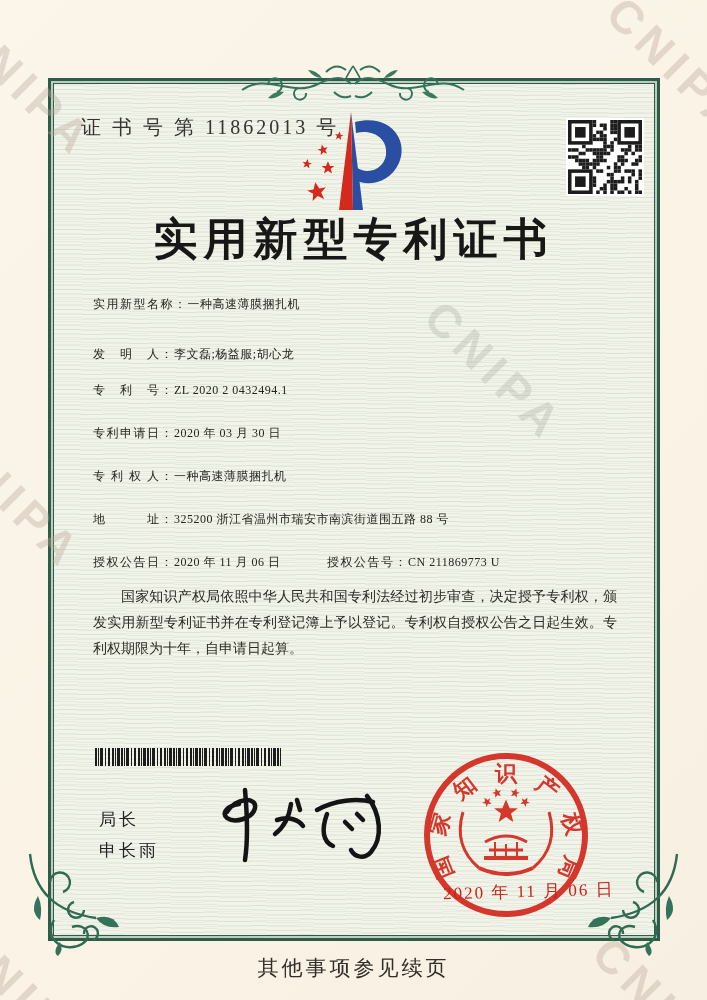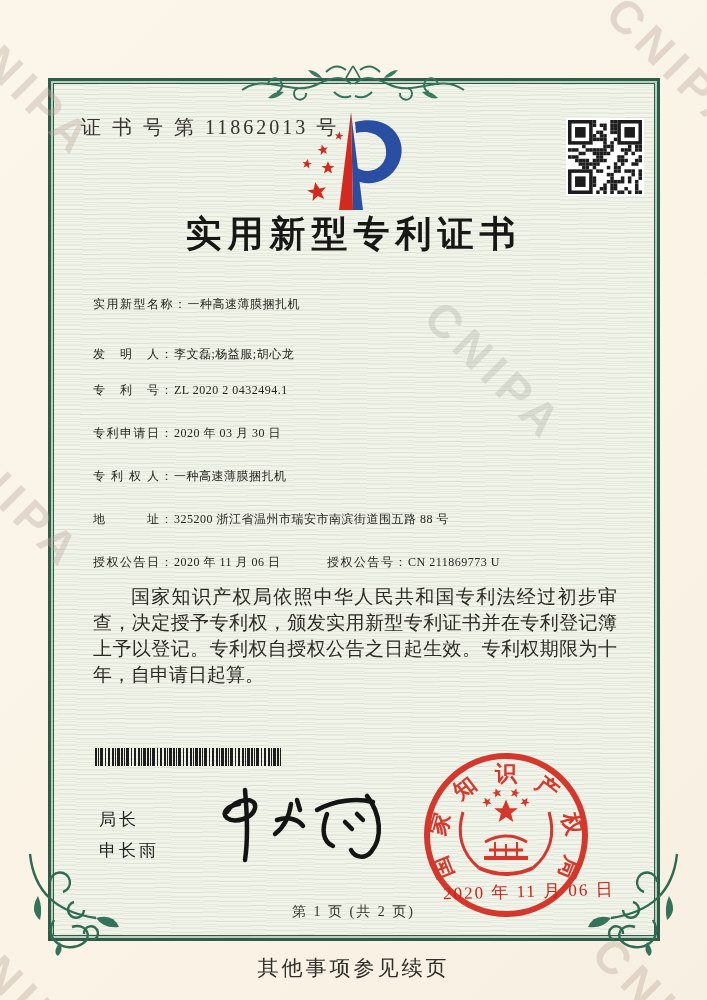--- a/index.html
+++ b/index.html
@@ -31,29 +31,29 @@
     white-space:nowrap;
   }
   .wm.inner{ color:rgba(168,172,160,.33); }
   .cert-no{
     position:absolute; left:81px; top:114px; font-size:20px; letter-spacing:3px; color:#35332f;
   }
   .logo{ position:absolute; left:292px; top:110px; }
   .qr{ position:absolute; left:566px; top:118px; width:74px; height:74px; background:#fff; padding:2px; }
   .title{
     position:absolute; left:0; right:0; top:210px; text-align:center;
-    font-size:36px; font-weight:bold; letter-spacing:6px; color:#171715;
+    font-size:44px; font-weight:bold; letter-spacing:6px; color:#171715;
   }
   .field-row{ position:absolute; left:93px; font-size:12px; white-space:nowrap; color:#25241f;}
   .field-row .flabel{ letter-spacing:1.5px; }
   .field-row .fvalue{ letter-spacing:0.5px; }
   .field-row.second{ left:327px; }
   .paras{
     position:absolute; left:93px; top:584px; width:524px;
-    font-size:19px; line-height:26px; text-align:justify; color:#2b2a24;
+    font-size:14px; line-height:26px; text-align:justify; color:#2b2a24;
   }
   .paras p{ margin:0; text-indent:2em; }
   .barcode{ position:absolute; left:95px; top:748px; width:190px; height:18px; }
   .issuer{ position:absolute; left:99px; top:804px; font-family:"Liberation Sans","DejaVu Sans",sans-serif;
     font-size:17px; letter-spacing:3px; color:#222; line-height:31px;}
   .sig{ position:absolute; left:205px; top:782px; }
   .seal{ position:absolute; left:421px; top:750px; width:170px; height:170px; }
   .seal-date{
     position:absolute; left:443px; top:880px; font-size:17px; letter-spacing:2px;
     color:#cc2217; white-space:nowrap; transform:rotate(-1.5deg);
@@ -420,17 +420,16 @@
           <path d="M0,-10L2.94,-3.09L9.51,-3.09L4.05,1.18L5.88,8.09L0,4L-5.88,8.09L-4.05,1.18L-9.51,-3.09L-2.94,-3.09Z" transform="translate(85,62) rotate(0) scale(1.25)"></path>
           <path d="M0,-10L2.94,-3.09L9.51,-3.09L4.05,1.18L5.88,8.09L0,4L-5.88,8.09L-4.05,1.18L-9.51,-3.09L-2.94,-3.09Z" transform="translate(66,52) rotate(-30) scale(0.5)"></path>
           <path d="M0,-10L2.94,-3.09L9.51,-3.09L4.05,1.18L5.88,8.09L0,4L-5.88,8.09L-4.05,1.18L-9.51,-3.09L-2.94,-3.09Z" transform="translate(76,43) rotate(-15) scale(0.5)"></path>
           <path d="M0,-10L2.94,-3.09L9.51,-3.09L4.05,1.18L5.88,8.09L0,4L-5.88,8.09L-4.05,1.18L-9.51,-3.09L-2.94,-3.09Z" transform="translate(94,43) rotate(15) scale(0.5)"></path>
           <path d="M0,-10L2.94,-3.09L9.51,-3.09L4.05,1.18L5.88,8.09L0,4L-5.88,8.09L-4.05,1.18L-9.51,-3.09L-2.94,-3.09Z" transform="translate(104,52) rotate(30) scale(0.5)"></path>
         </g>
     </g>
   </svg>
   <div class="seal-date">2020 年 11 月 06 日</div>
 
-  <div class="page-num">第 1 页 (共 2 页)</div>
 
   <div class="footer-note">其他事项参见续页</div>
 
 </div>
 
 </body></html>

